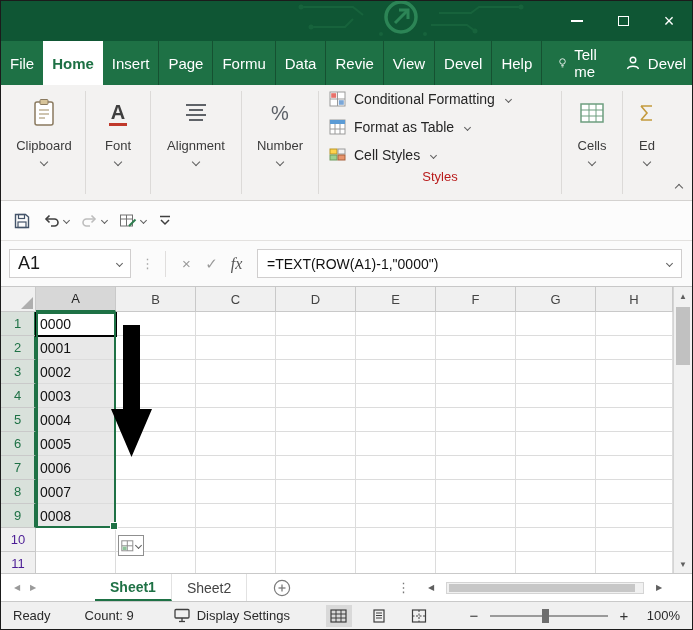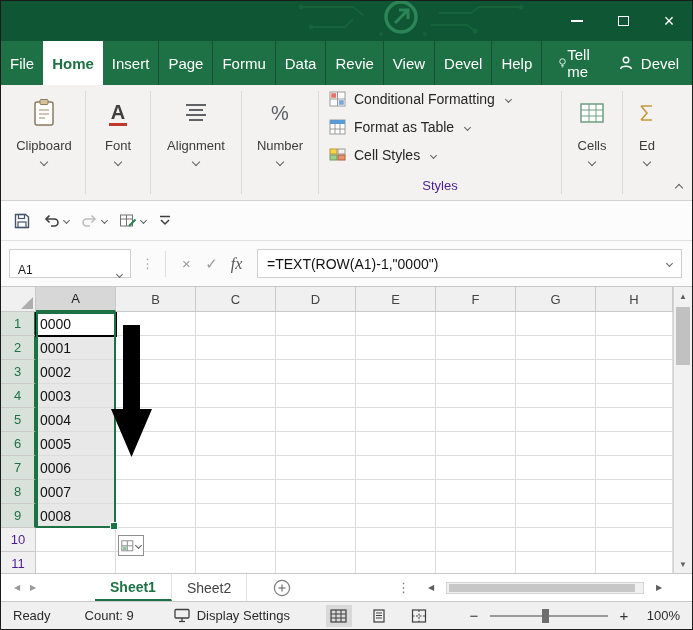--- a/index.html
+++ b/index.html
@@ -16,56 +16,56 @@
   .minline { width:12px; height:2px; background:#fff; }
   .maxbox { width:11px; height:10px; border:1.4px solid #fff; }
   .closex { font-size:18px; line-height:1; color:#fff; }
 
   
   .menubar { position:absolute; top:40px; left:0; right:0; height:44px; background:#1e7145;
              display:flex; align-items:stretch; color:#fff; font-size:15px; }
   .mtab { display:flex; align-items:center; padding:0 9px; white-space:nowrap; }
   .mtab.divided { border-right:1px solid rgba(0,0,0,0.28); }
   .mtab.active { background:#ffffff; color:#1e7145; font-weight:700; }
-  .tellme { display:flex; align-items:center; padding:0 10px; margin-left:6px; }
+  .tellme { display:flex; align-items:center; gap:7px; padding:0 10px; margin-left:6px; }
   .sharebtn { display:flex; align-items:center; gap:7px; padding:0 12px; margin-left:auto; margin-right:8px; }
 
   
   .ribbon { position:absolute; top:84px; left:0; right:0; height:116px; background:#f3f2f1;
             border-bottom:1px solid #d4d2d0; display:flex; padding-left:4px; }
   .rgroup { display:flex; flex-direction:column; align-items:center; padding-top:10px; }
   .rgroup .iconbox { height:36px; display:flex; align-items:center; justify-content:center; }
   .rlabel { margin-top:7px; font-size:13px; color:#3b3b3b; }
   .rgroup .chv { margin-top:6px; }
   .rsep { width:1px; background:#dcdad8; margin:6px 2px; }
   .w-clip{width:78px}.w-font{width:60px}.w-align{width:86px}.w-num{width:72px}.w-cells{width:56px}.w-ed{width:44px;overflow:hidden}
   .stylesgrp { width:238px; display:flex; flex-direction:column; }
   .stylerow { display:flex; align-items:center; gap:7px; height:28px; padding-left:8px;
               font-size:14px; color:#262626; white-space:nowrap; }
   .stylerow .chv { margin-left:4px; }
-  .styles-label { text-align:center; font-size:13px; color:#4c1d95; margin-top:9px; }
+  .styles-label { text-align:center; font-size:13px; color:#b91c1c; margin-top:0; }
   .collapse-btn { position:absolute; right:10px; bottom:5px; }
   .afont { font-weight:700; font-size:20px; line-height:22px; color:#3f3f3f;
            border-bottom:3px solid #c0392b; padding:0 2px; }
   .pct { font-size:20px; color:#5a5f66; }
   .chv { display:inline-block; width:6px; height:6px; border-right:1.5px solid #5f5f5f;
          border-bottom:1.5px solid #5f5f5f; transform:rotate(45deg); }
   .chv.up { transform:rotate(225deg); }
   .chv.small { width:5px; height:5px; }
 
   
   .qat { position:absolute; top:200px; left:0; right:0; height:40px; background:#fcfcfc;
          border-bottom:1px solid #e3e1df; display:flex; align-items:center; padding-left:12px; }
   .qbtn { display:flex; align-items:center; margin-right:12px; gap:4px; }
 
   
   .formulabar { position:absolute; top:240px; left:0; right:0; height:46px; background:#fbfbfb;
                 border-bottom:1px solid #c8c8c8; display:flex; align-items:center; padding:0 10px 0 8px; }
   .namebox { width:122px; height:29px; background:#fff; border:1px solid #d0cece;
-             display:flex; align-items:flex-end; padding:0 8px; font-size:12px; color:#1a1a1a; }
+             display:flex; align-items:center; padding:0 8px; font-size:18px; color:#1a1a1a; }
   .namebox .chv { margin-left:auto; }
   .fb-dots { margin:0 10px; color:#a8a8a8; font-size:13px; letter-spacing:1px; }
   .vdiv { width:1px; height:26px; background:#e0dedd; margin-right:8px; }
   .fbtn { width:25px; text-align:center; font-size:15px; color:#9a9a9a; }
   .fbtn.fx { font-style:italic; color:#555; font-family:"Liberation Serif", serif; font-size:16px; }
   .formulabox { flex:1; height:29px; background:#fff; border:1px solid #d0cece; margin-left:8px;
                 display:flex; align-items:center; padding:0 9px; font-size:14px; color:#111; }
   .formulabox .chv { margin-left:auto; }
 
   

